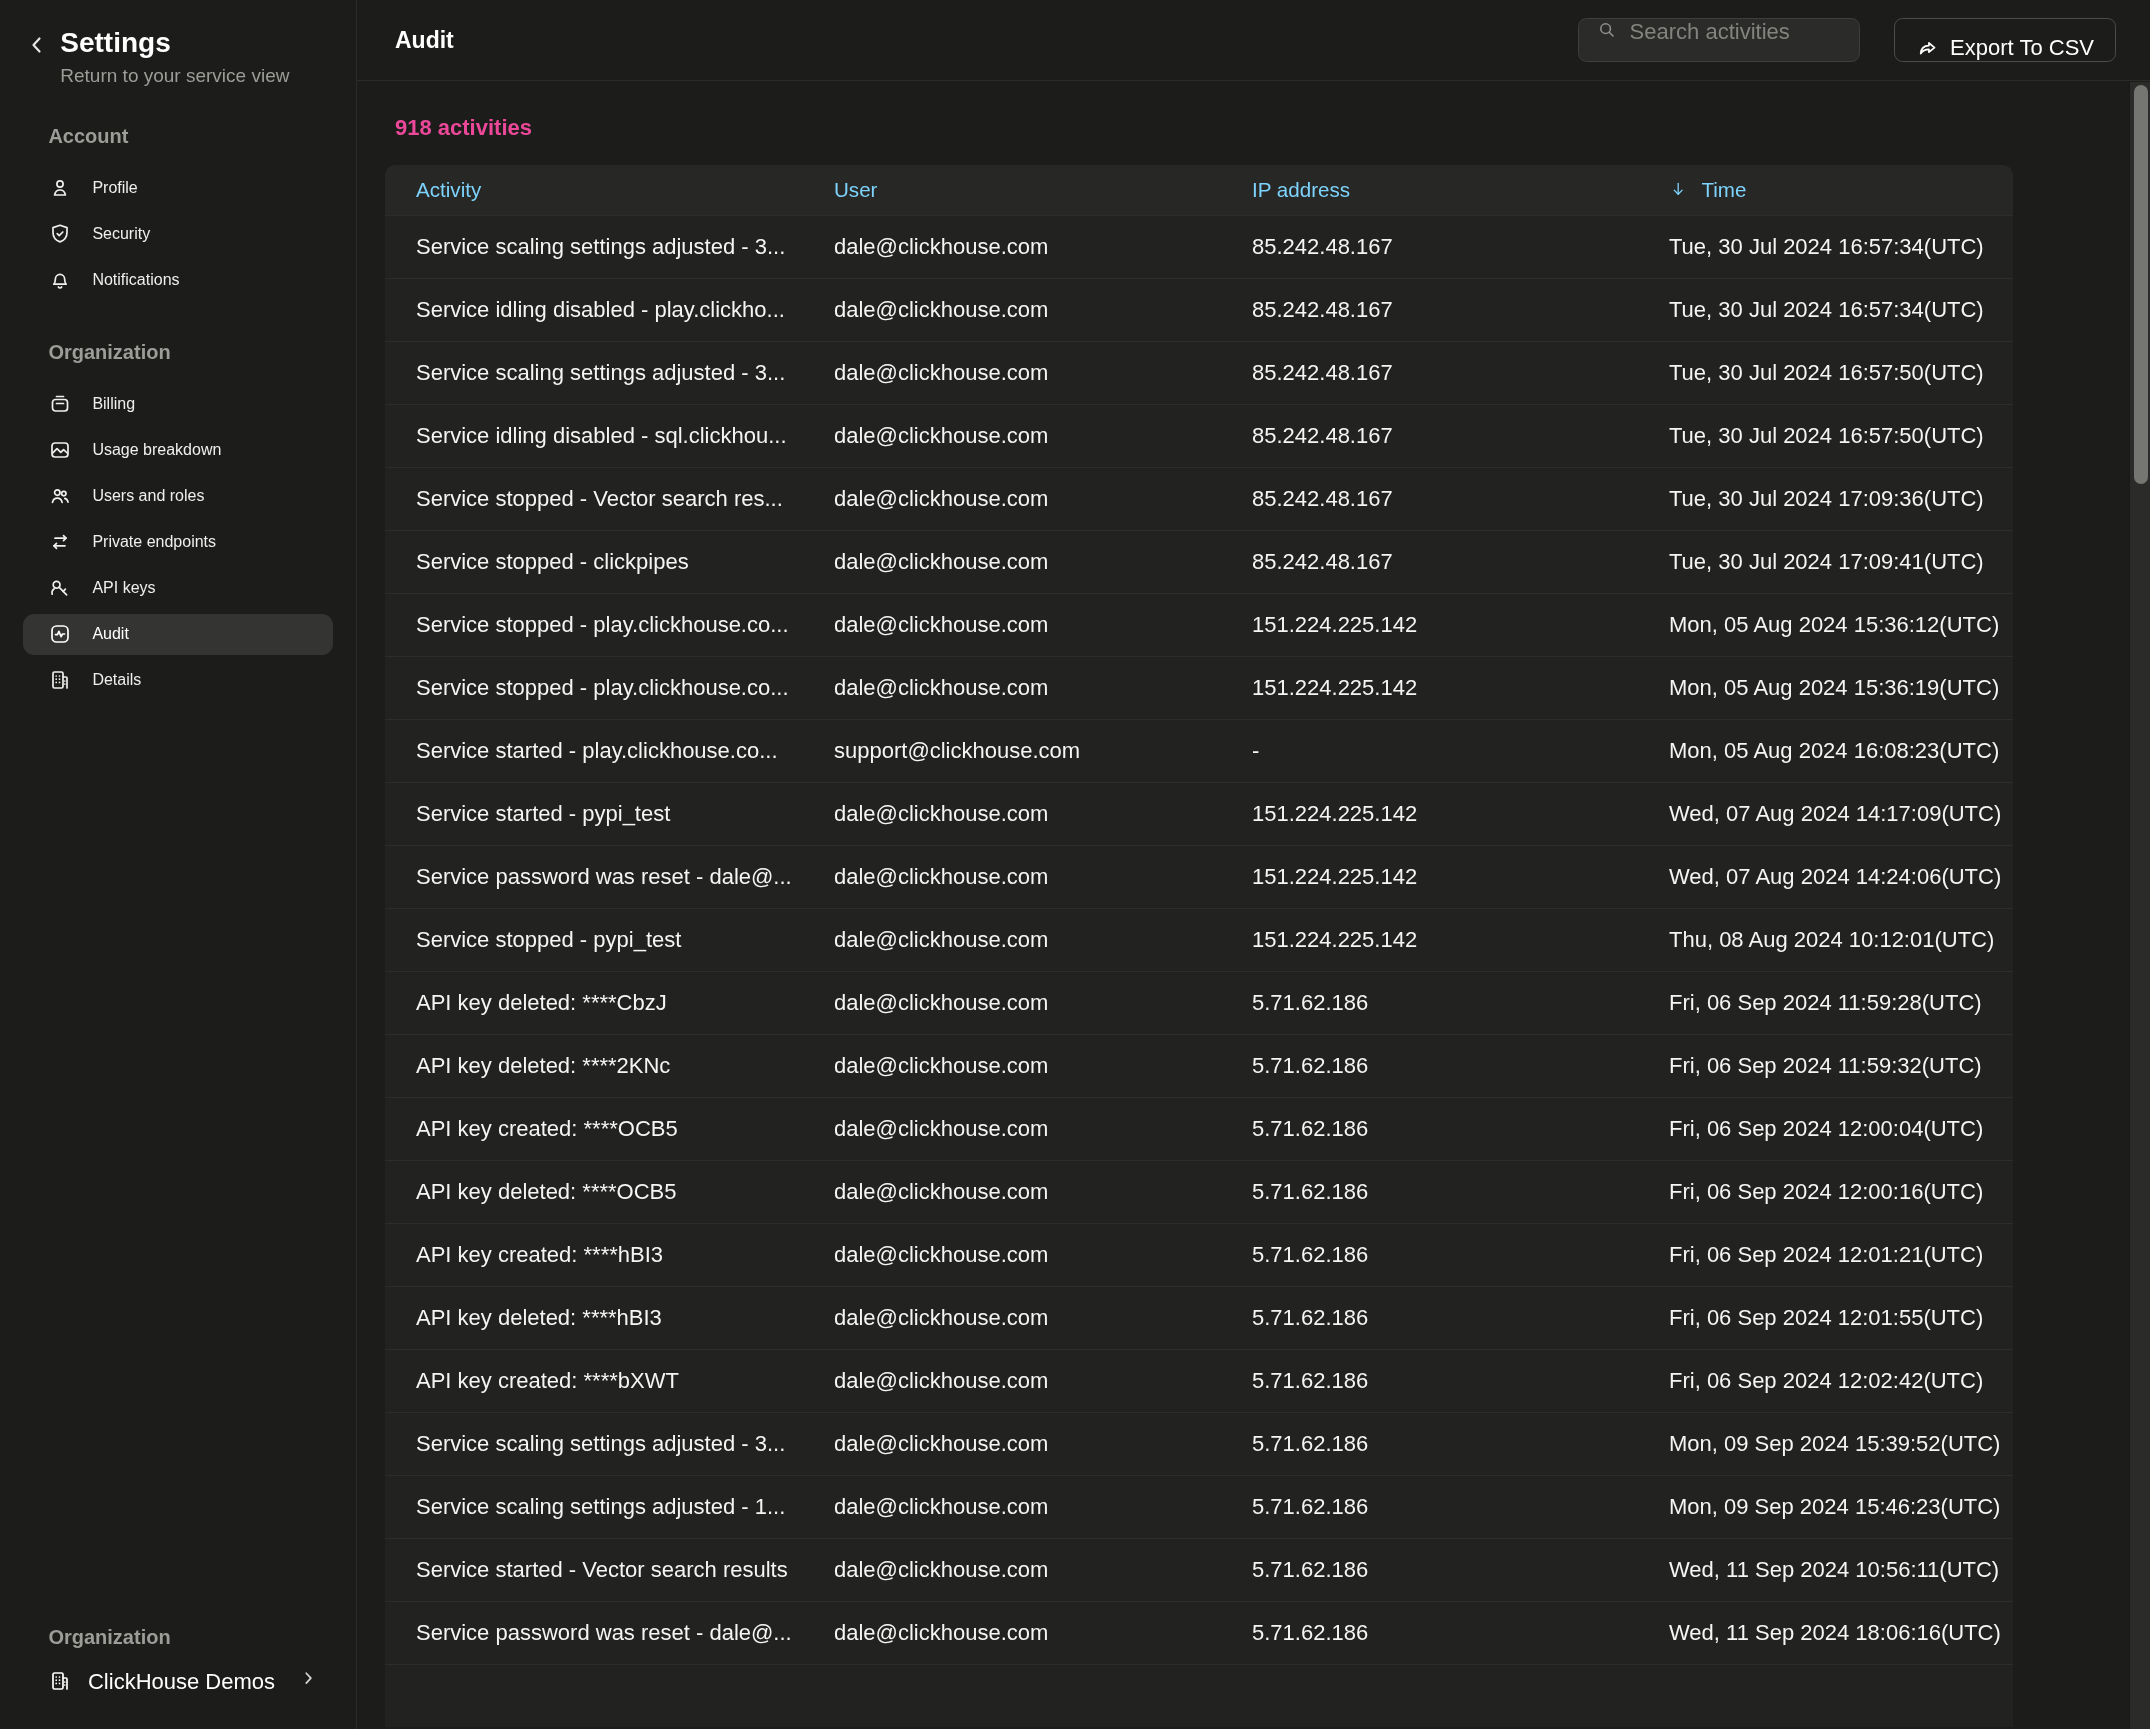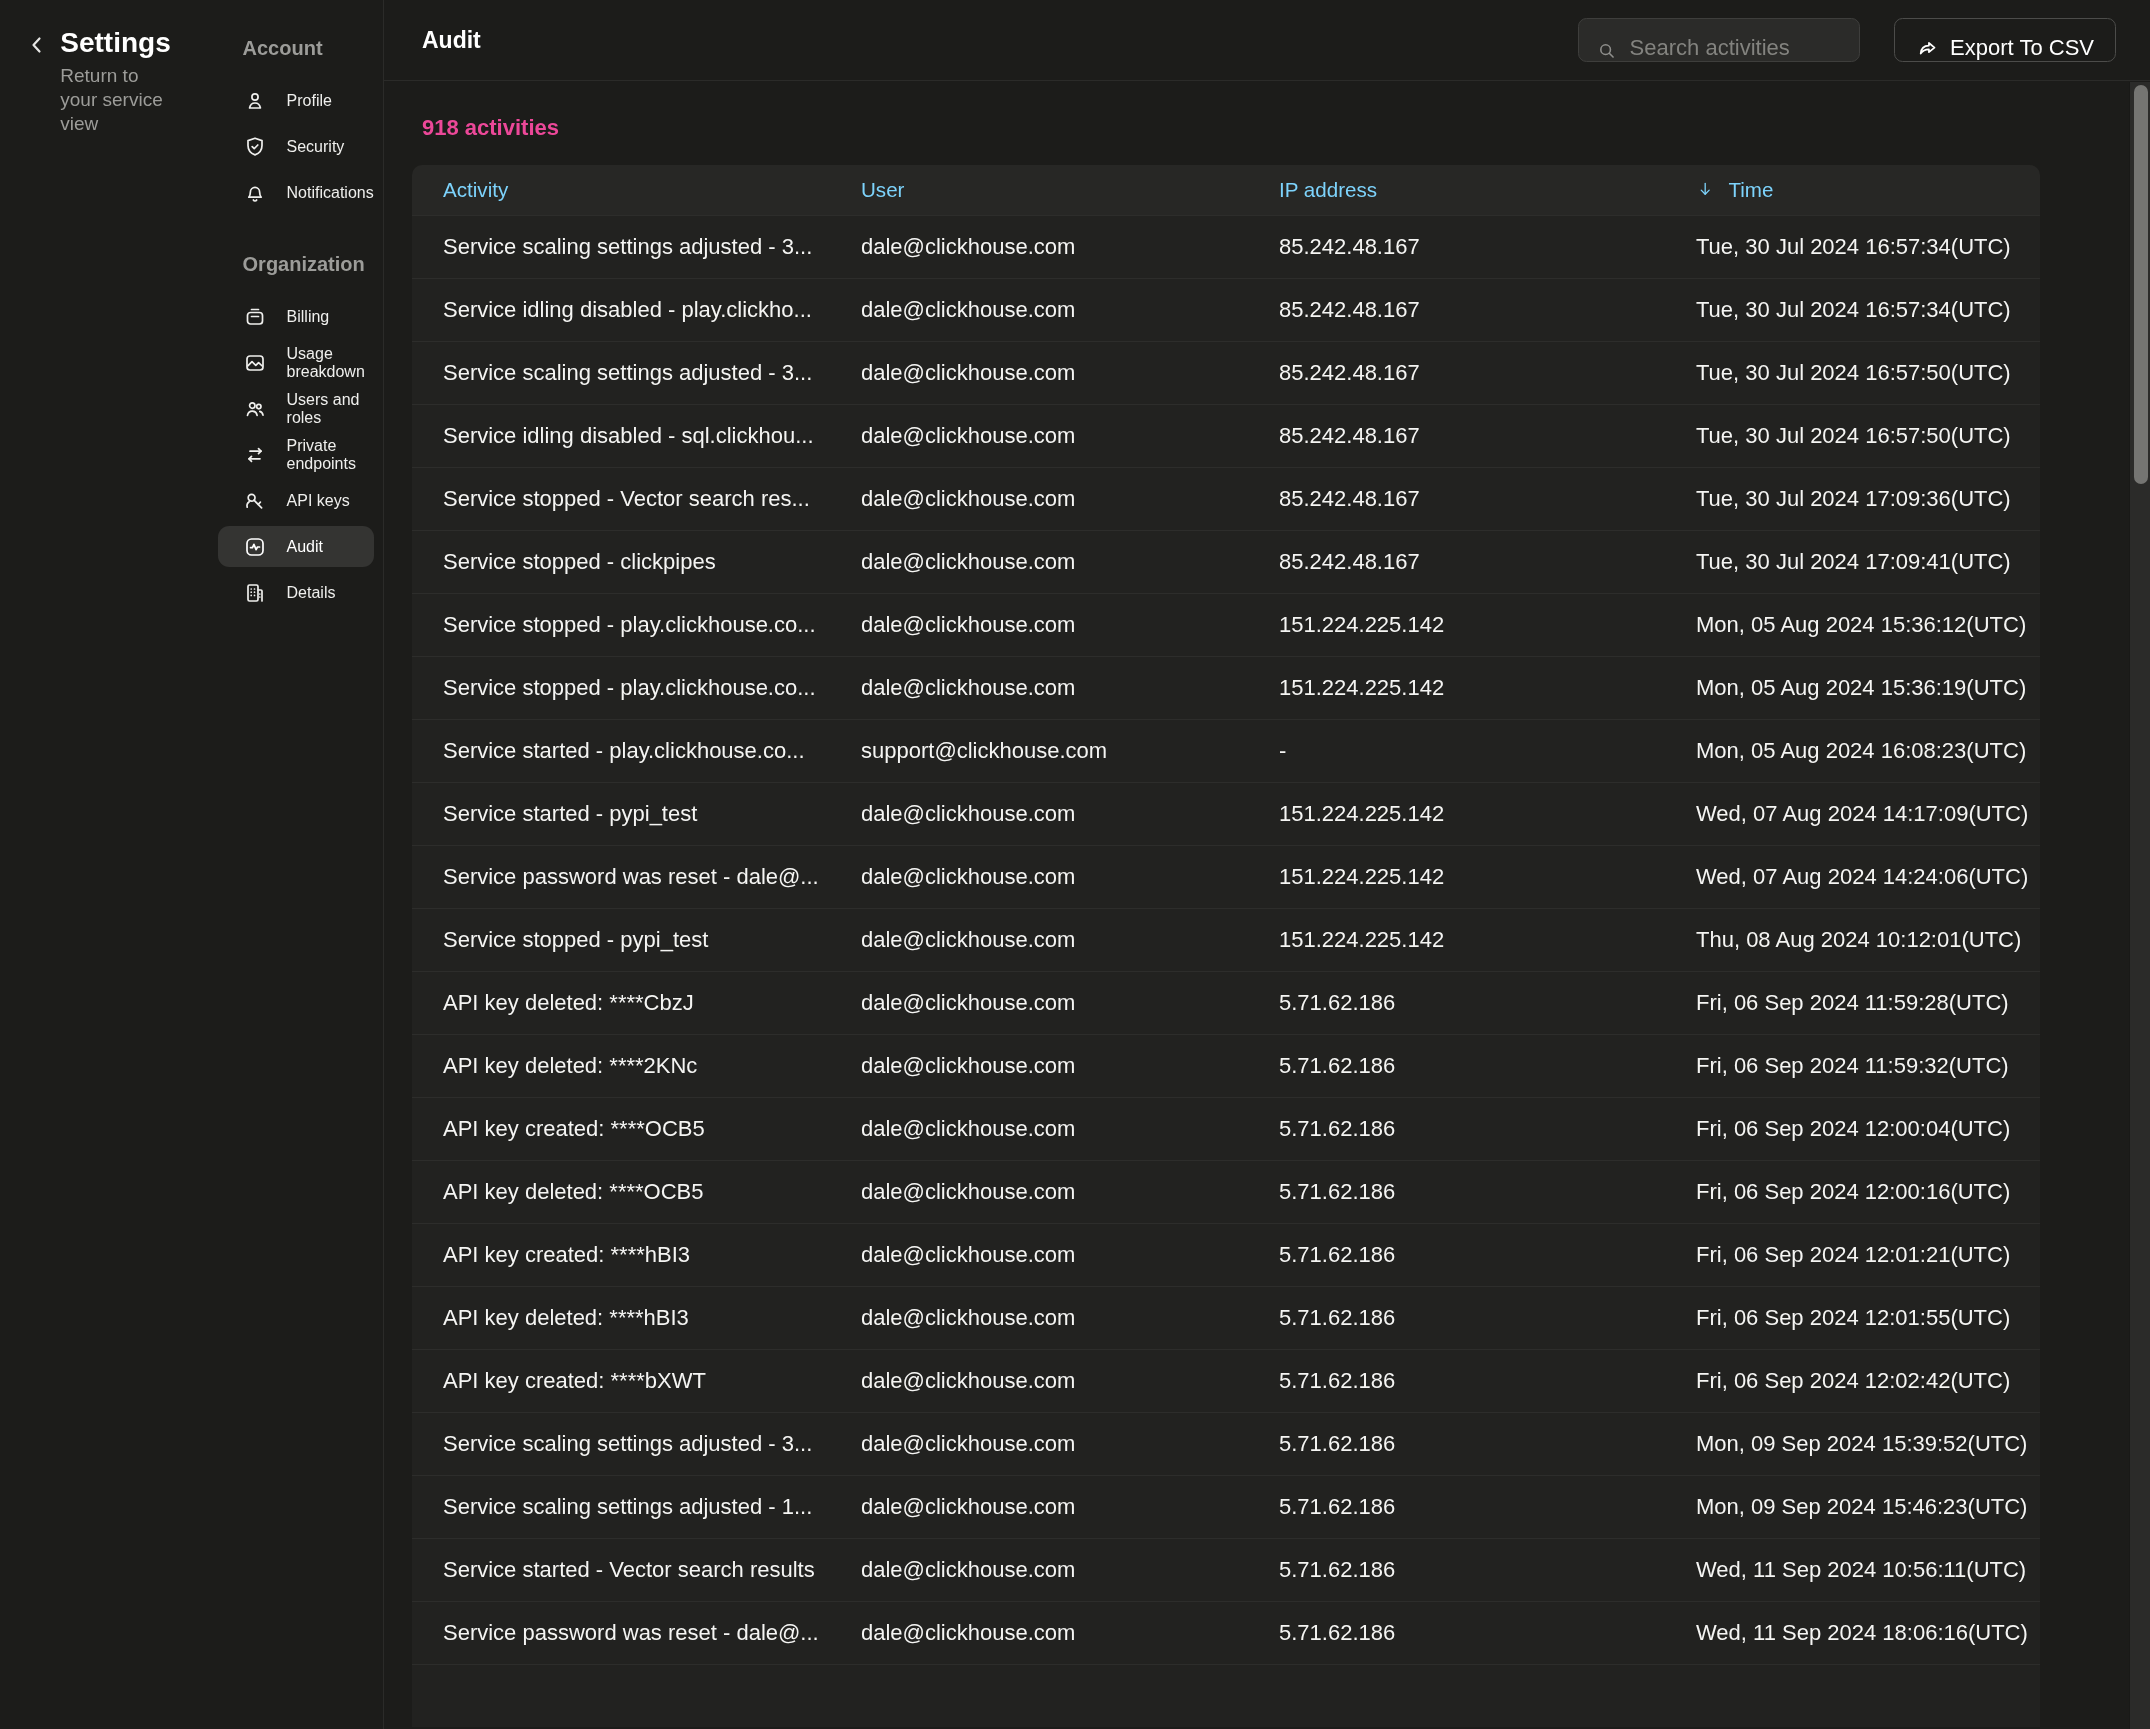--- a/index.html
+++ b/index.html
@@ -17,21 +17,21 @@
   *{margin:0;padding:0;box-sizing:border-box}
   html,body{background:#151513}
   body{
     width:2151px;height:1730px;overflow:hidden;
     font-family:"Liberation Sans", sans-serif;
     color:var(--text);
   }
   #app{display:flex;width:100%;height:100%;background:var(--bg)}
 
   
-  .sidebar{width:384px;flex-shrink:0;border-right:1.4px solid var(--border);display:flex;overflow:hidden}
+  .sidebar{width:357px;flex-shrink:0;border-right:1.4px solid var(--border);display:flex;flex-direction:column;overflow:hidden}
   .side-head{display:flex;align-items:flex-start;padding:25.5px 23.4px 0 25px}
   .back-btn{width:24px;margin-top:7px;color:#e6e6e4;cursor:pointer;flex-shrink:0}
   .back-btn svg{width:21px;height:21px;display:block}
   .head-text{margin-left:11.3px}
   .side-title{font-size:28px;font-weight:700;color:#fff;line-height:34px}
   .side-sub{font-size:19px;color:var(--muted);margin-top:4.3px;line-height:24px}
   .nav{padding:0 23.4px;margin-top:37px}
   .nav-section + .nav-section{margin-top:40px}
   .nav-label{font-size:20px;font-weight:600;color:var(--muted);margin:0 0 20px 25px}
   .nav-item{height:41px;margin-bottom:5px;display:flex;align-items:center;gap:20px;padding-left:25px;border-radius:11.3px;font-size:16px;color:#efefed;cursor:pointer}
@@ -46,21 +46,21 @@
   .divider{height:1.4px;background:var(--border)}
   .side-foot{padding:31px 23.4px 24px}
   .foot-item{height:43px;display:flex;align-items:center;gap:15.6px;padding-left:25px;font-size:22px;color:#f1f1ef;cursor:pointer}
   .status-dot{width:12.8px;height:12.8px;border-radius:50%;margin:0 5.7px;flex-shrink:0}
 
   
   .main{flex:1;display:flex;flex-direction:column;position:relative;overflow:hidden}
   .topbar{height:81px;flex-shrink:0;border-bottom:1.4px solid var(--border);display:flex;align-items:center;padding:0 35px 0 38px}
   .topbar-title{font-size:23px;font-weight:700;color:#fff}
   .topbar-right{margin-left:auto;display:flex;align-items:center;gap:34px}
-  .search-box{width:282px;height:44px;background:#2b2b29;border:1.4px solid #3e3e3c;border-radius:8.5px;display:flex;align-items:flex-end;gap:12.8px;padding:0 14px 0 17px}
+  .search-box{width:282px;height:44px;background:#2b2b29;border:1.4px solid #3e3e3c;border-radius:8.5px;display:flex;align-items:flex-start;gap:12.8px;padding:0 14px 0 17px}
   .search-box .icon{color:#8f8f8c}
   .search-box .icon svg{width:21px;height:21px}
   .search-box input{flex:1;min-width:0;background:transparent;border:none;outline:none;color:#e9e9e7;font-size:22px;font-family:inherit}
   .search-box input::placeholder{color:var(--muted2)}
   .export-btn{height:44px;padding:0 21px;background:transparent;border:1.4px solid #4c4c4a;border-radius:8.5px;color:#fff;font-size:22px;font-weight:500;display:flex;align-items:flex-end;gap:11.3px;font-family:inherit;cursor:pointer}
   .export-btn .icon svg{width:23px;height:23px}
 
   .content{padding:34px 0 0 28px}
   .summary{font-size:22px;font-weight:700;color:#ec4899;margin:0 0 24px 10px;line-height:25.5px}
   .table{width:1628px}

